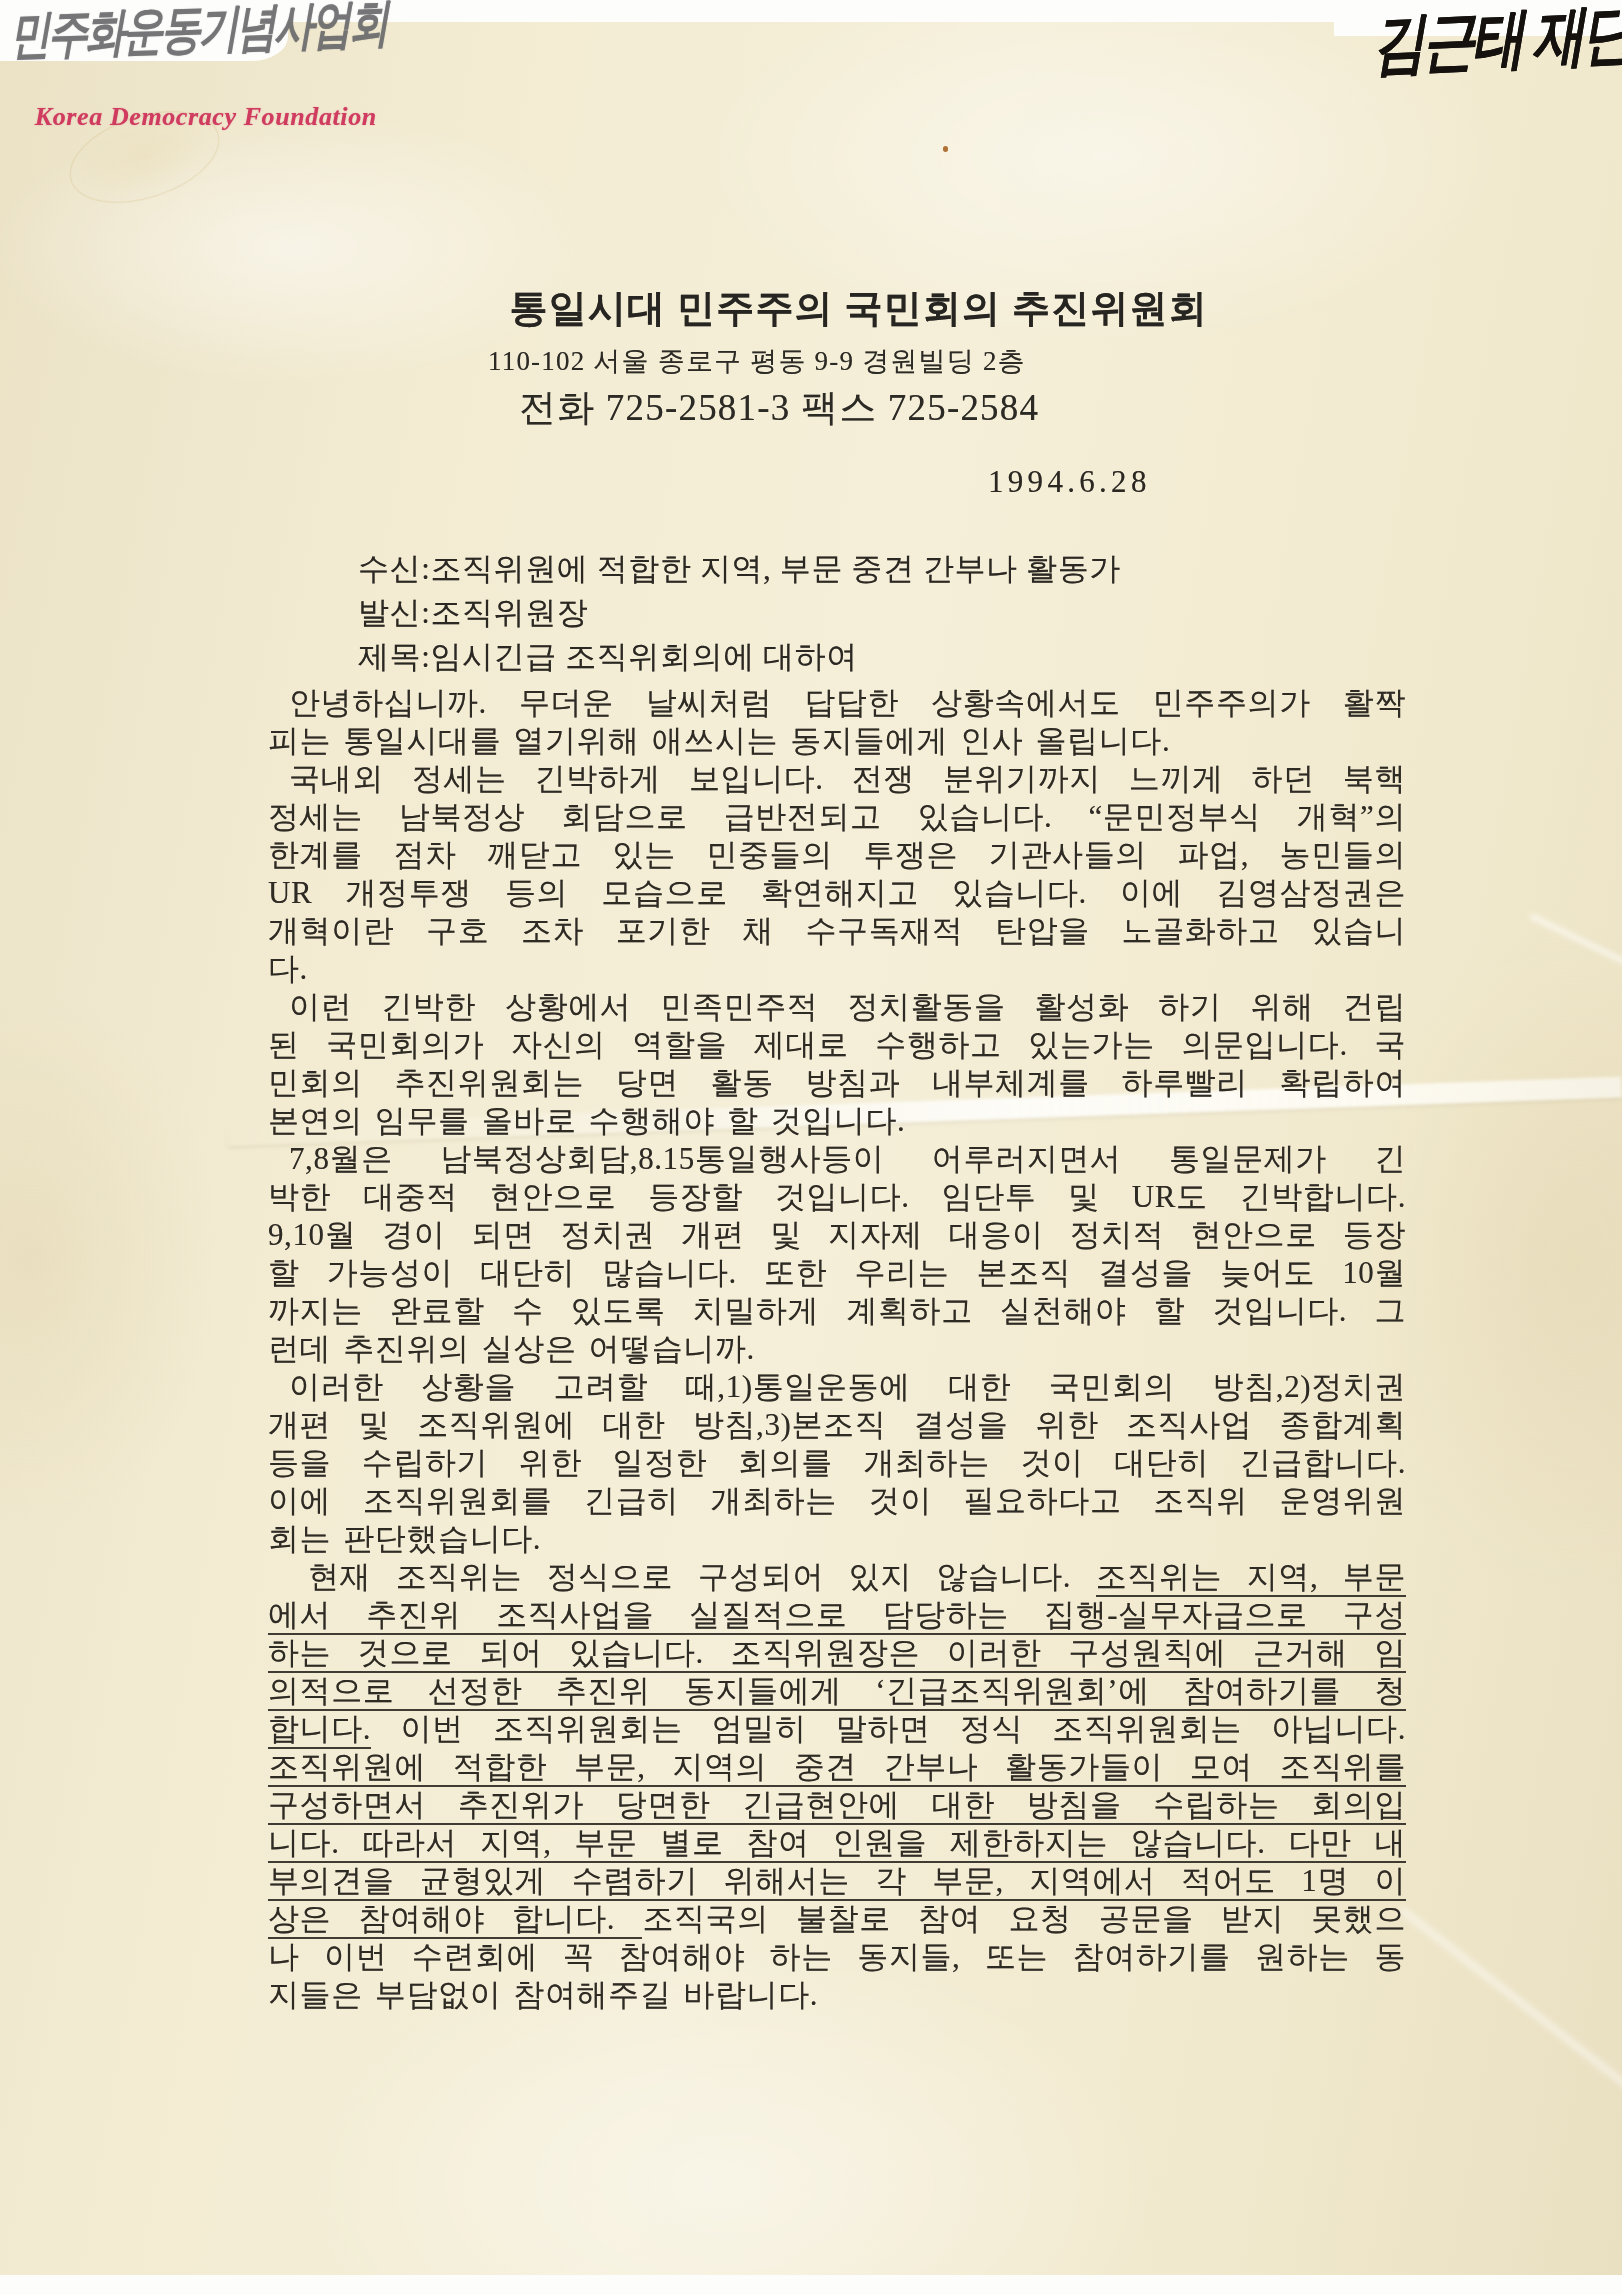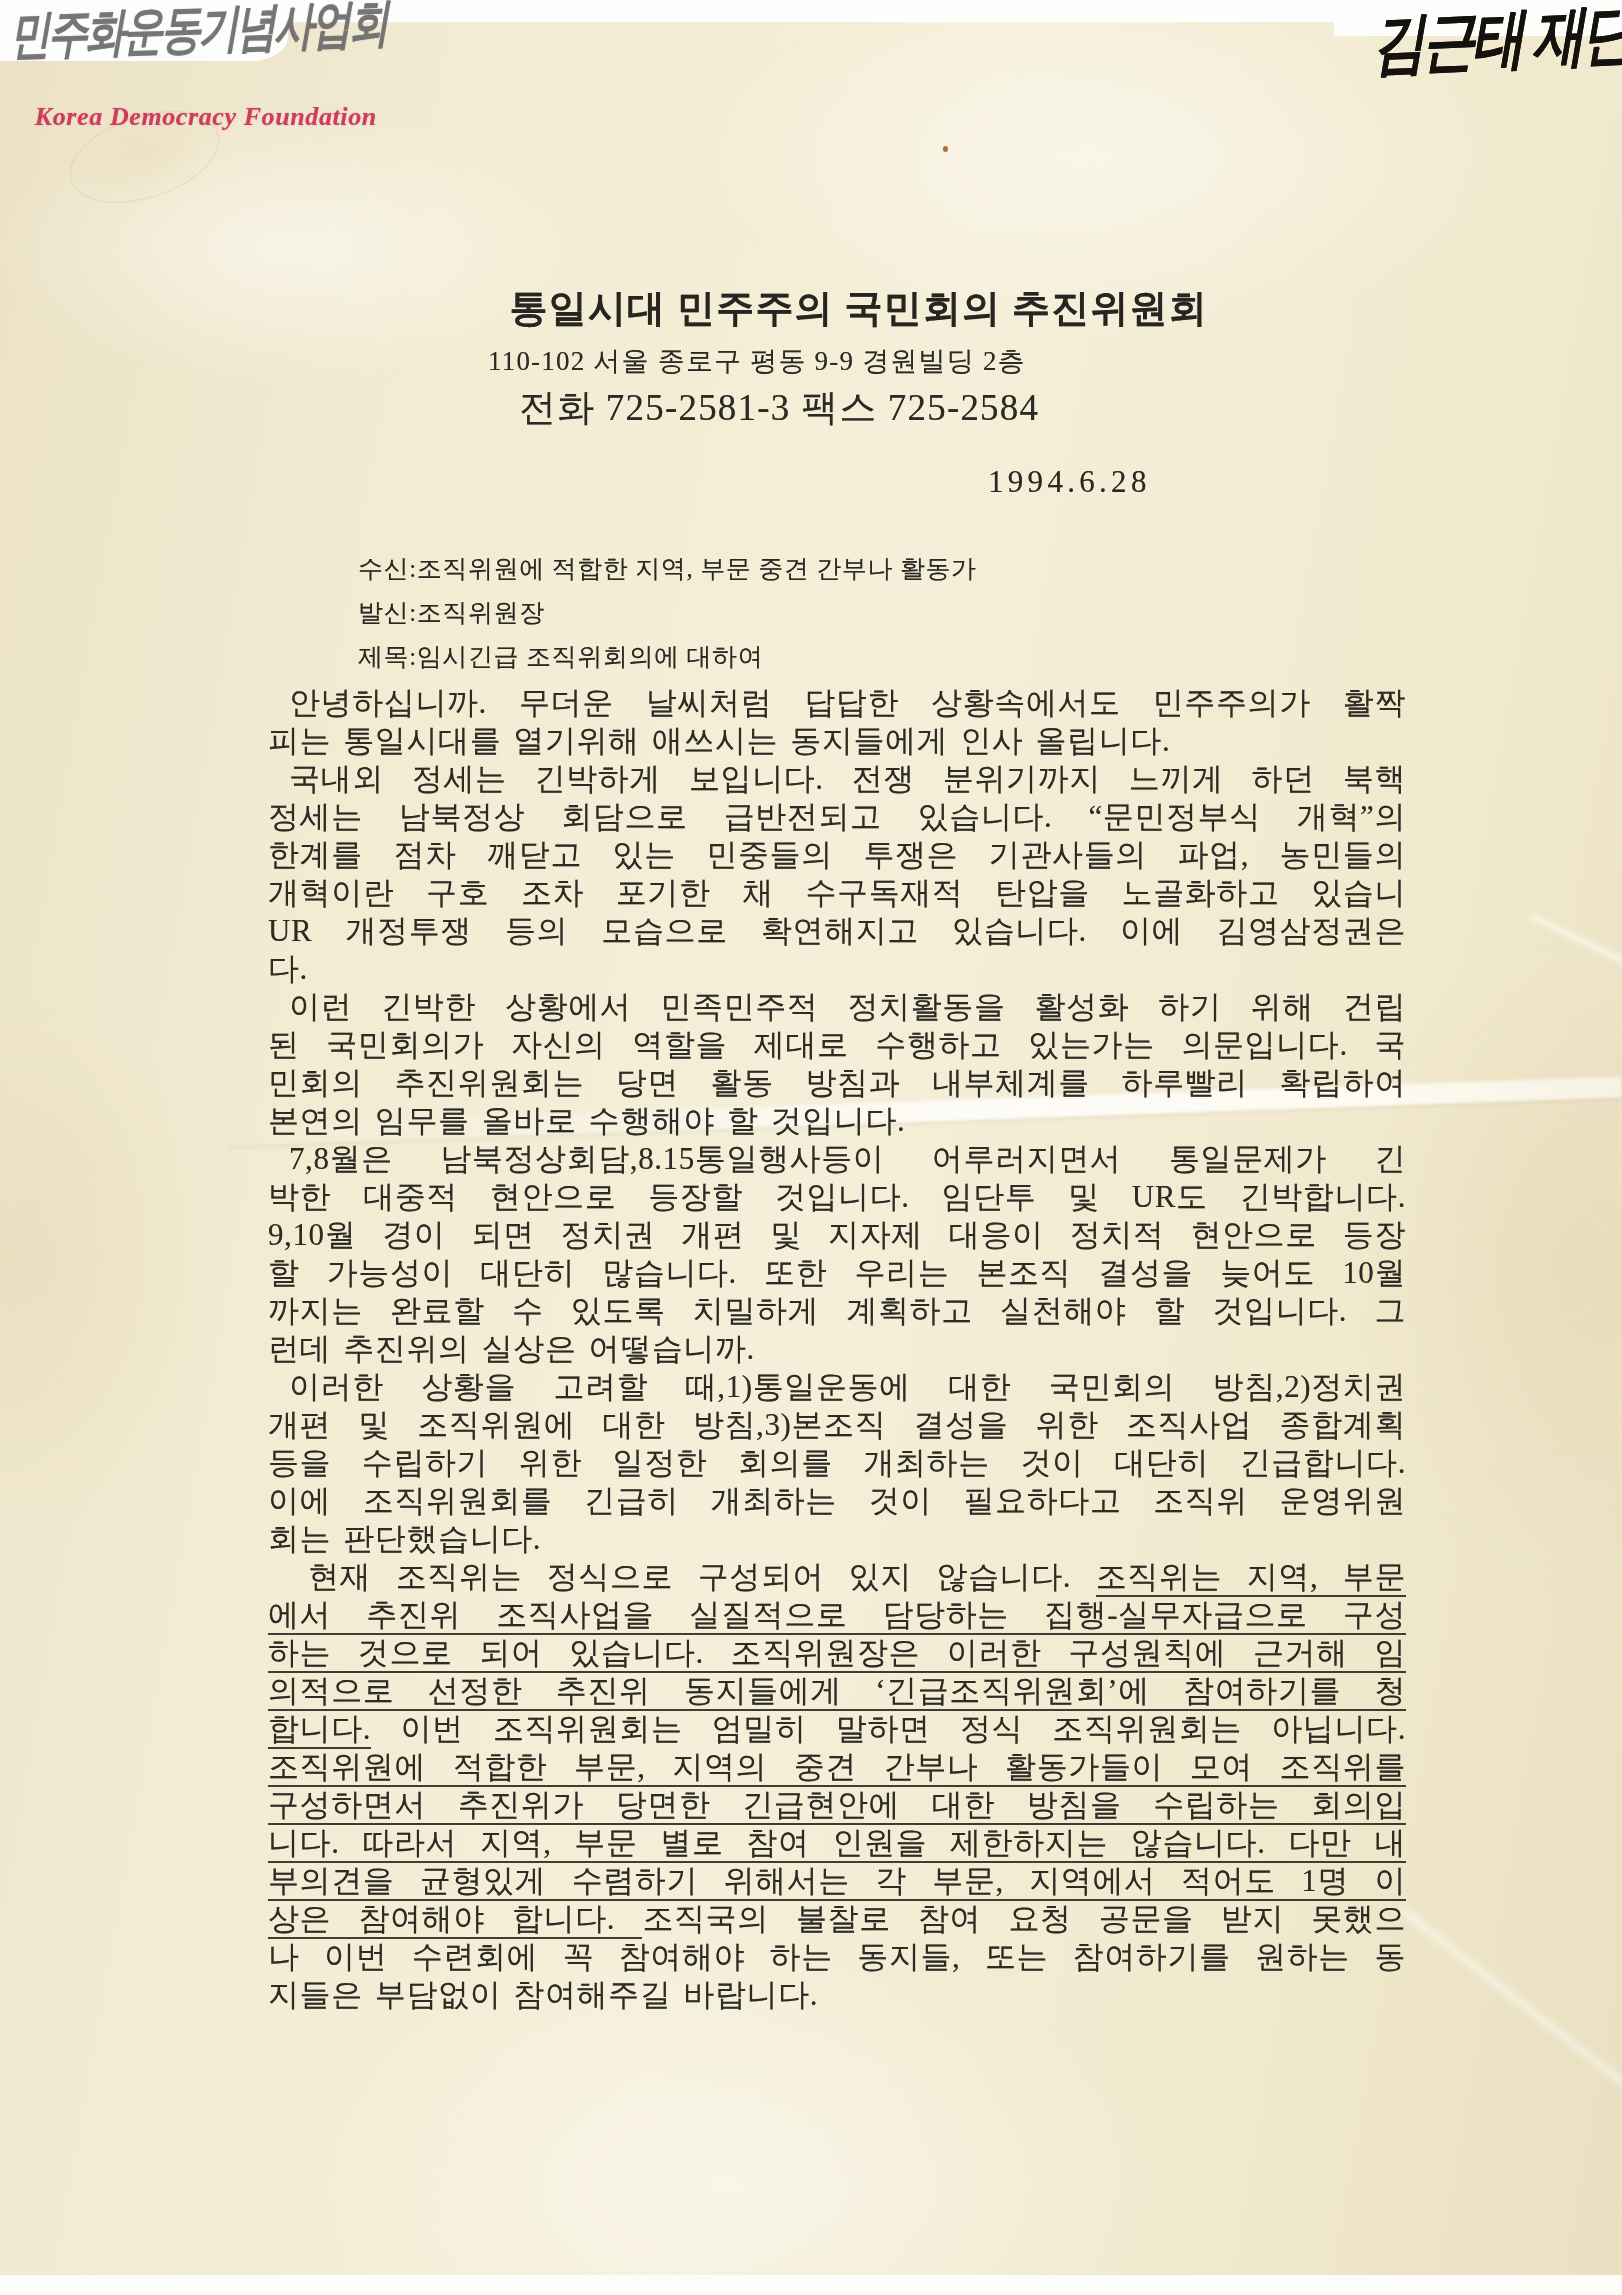--- a/index.html
+++ b/index.html
@@ -28,21 +28,21 @@
     color:#14110e;transform:scaleX(.80) rotate(-2deg);transform-origin:left top;letter-spacing:-3.7px;
     white-space:nowrap;text-shadow:0 0 0.6px #14110e;}
   .lh-title{position:absolute;left:423px;top:283px;width:785px;text-align:right;font-size:38px;
     font-weight:700;letter-spacing:1.2px;color:#272521;white-space:nowrap;text-shadow:0 0 0.6px rgba(39,37,33,.6);}
   .lh-address{position:absolute;left:488px;top:343px;font-size:27px;color:#2c2a25;letter-spacing:1.2px;
     white-space:nowrap;text-shadow:0 0 0.6px rgba(44,42,37,.5);}
   .lh-phone{position:absolute;left:519px;top:383px;font-size:37px;color:#2c2a25;letter-spacing:1.2px;
     white-space:nowrap;text-shadow:0 0 0.6px rgba(44,42,37,.5);}
   .doc-date{position:absolute;left:988px;top:464px;font-size:31px;color:#2b2823;letter-spacing:4.3px;
     white-space:nowrap;text-shadow:0 0 0.6px rgba(43,40,35,.5);}
-  .meta{position:absolute;left:358px;top:547px;font-size:25px;color:#2b2823;
+  .meta{position:absolute;left:358px;top:547px;font-size:31px;color:#2b2823;
     text-shadow:0 0 0.6px rgba(43,40,35,.5);}
   .meta div{height:44px;line-height:44px;letter-spacing:0.6px;white-space:nowrap;}
   .body-text{position:absolute;left:268px;top:684px;width:1138px;color:#2e2a24;
     text-shadow:0 0 0.6px rgba(46,42,36,.45);}
   .line{height:38px;line-height:38px;font-size:31px;letter-spacing:0.6px;word-spacing:3.7px;
     white-space:normal;overflow:visible;}
   .line.just{text-align:justify;text-align-last:justify;}
   .line.ind1{padding-left:21px;}
   .line.ind2{padding-left:40px;}
   .ul{border-bottom:2.5px solid rgba(48,44,37,.92);padding-bottom:1px;}
@@ -91,22 +91,22 @@
   <div>발신:조직위원장</div>
   <div>제목:임시긴급 조직위회의에 대하여</div>
 </div>
 
 <div class="body-text">
     <div class="line just ind1"><span class="seg">안녕하십니까. 무더운 날씨처럼 답답한 상황속에서도 민주주의가 활짝</span></div>
     <div class="line"><span class="seg">피는 통일시대를 열기위해 애쓰시는 동지들에게 인사 올립니다.</span></div>
     <div class="line just ind1"><span class="seg">국내외 정세는 긴박하게 보입니다. 전쟁 분위기까지 느끼게 하던 북핵</span></div>
     <div class="line just"><span class="seg">정세는 남북정상 회담으로 급반전되고 있습니다. “문민정부식 개혁”의</span></div>
     <div class="line just"><span class="seg">한계를 점차 깨닫고 있는 민중들의 투쟁은 기관사들의 파업, 농민들의</span></div>
+    <div class="line just"><span class="seg">UR 개정투쟁 등의 모습으로 확연해지고  있습니다.  이에 김영삼정권은</span></div>
     <div class="line just"><span class="seg">개혁이란 구호 조차 포기한 채 수구독재적 탄압을 노골화하고 있습니</span></div>
-    <div class="line just"><span class="seg">UR 개정투쟁 등의 모습으로 확연해지고  있습니다.  이에 김영삼정권은</span></div>
     <div class="line"><span class="seg">다.</span></div>
     <div class="line just ind1"><span class="seg">이런 긴박한 상황에서 민족민주적 정치활동을 활성화 하기 위해 건립</span></div>
     <div class="line just"><span class="seg">된 국민회의가 자신의 역할을 제대로 수행하고 있는가는 의문입니다. 국</span></div>
     <div class="line just"><span class="seg">민회의 추진위원회는 당면 활동 방침과 내부체계를 하루빨리 확립하여</span></div>
     <div class="line"><span class="seg">본연의 임무를 올바로 수행해야 할 것입니다.</span></div>
     <div class="line just ind1"><span class="seg">7,8월은 남북정상회담,8.15통일행사등이 어루러지면서 통일문제가 긴</span></div>
     <div class="line just"><span class="seg">박한 대중적 현안으로 등장할 것입니다. 임단투 및 UR도 긴박합니다.</span></div>
     <div class="line just"><span class="seg">9,10월 경이 되면 정치권 개편 및 지자제 대응이 정치적 현안으로 등장</span></div>
     <div class="line just"><span class="seg">할 가능성이 대단히 많습니다. 또한 우리는  본조직 결성을 늦어도 10월</span></div>
     <div class="line just"><span class="seg">까지는 완료할 수 있도록 치밀하게 계획하고 실천해야 할 것입니다. 그</span></div>

